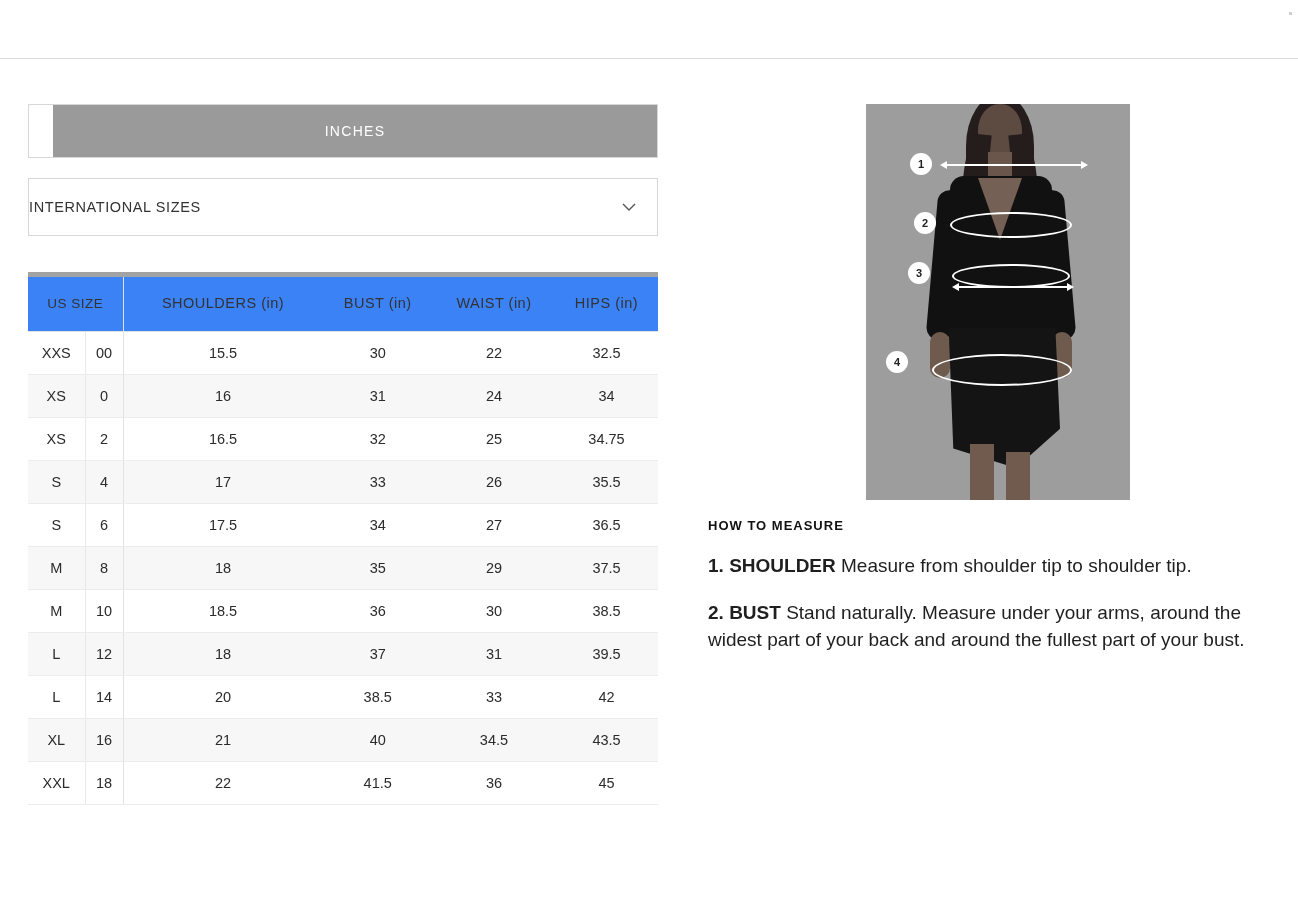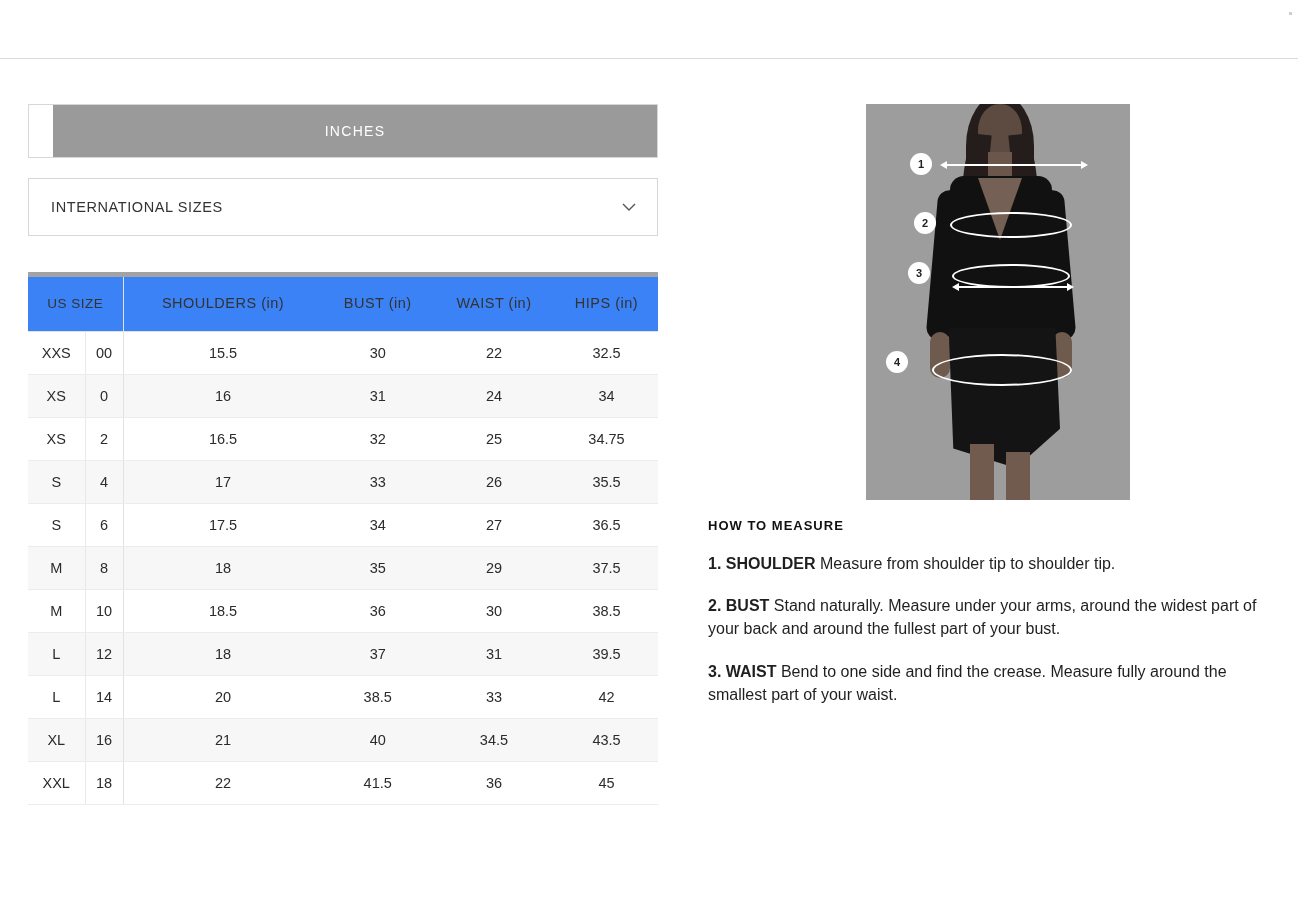--- a/index.html
+++ b/index.html
@@ -77,21 +77,20 @@
     margin-top: 20px;
     width: 630px;
     height: 58px;
     border: 1px solid #d7d7d7;
     background: #fff;
     display: flex;
     align-items: center;
     cursor: pointer;
   }
   .size-select .label {
-    margin-left: 22px;
     font-size: 14.5px;
     letter-spacing: 0.6px;
     color: #333;
   }
   .chevron {
     position: absolute;
     right: 20px; top: 50%;
     transform: translateY(-50%);
     width: 16px; height: 16px;
   }
@@ -288,21 +287,21 @@
   
   .htm-title {
     margin-top: 18px;
     font-size: 13px;
     font-weight: bold;
     letter-spacing: 1px;
     color: #111;
   }
   .htm-item {
     margin-top: 19px;
-    font-size: 16px;
+    font-size: 19px;
     line-height: 1.45;
     color: #1f1f1f;
     max-width: 566px;
   }
   .htm-item b { font-weight: bold; }
 </style>
 </head>
 <body>
 
 <div class="page">
@@ -467,21 +466,16 @@
       <span>SHOULDER</span></b>
       <span>Measure from shoulder tip to shoulder tip.</span>
     </div>
 
     <div class="htm-item">
       <b><span>2.</span>
       <span>BUST</span></b>
       <span>Stand naturally. Measure under your arms, around the widest part of your back and around the fullest part of your bust.</span>
     </div>
 
-    <div class="htm-item">
-      <b><span>3.</span>
-      <span>WAIST</span></b>
-      <span>Bend to one side and find the crease. Measure fully around the smallest part of your waist.</span>
-    </div>
 
   </div>
 
 </div>
 
 </body></html>

